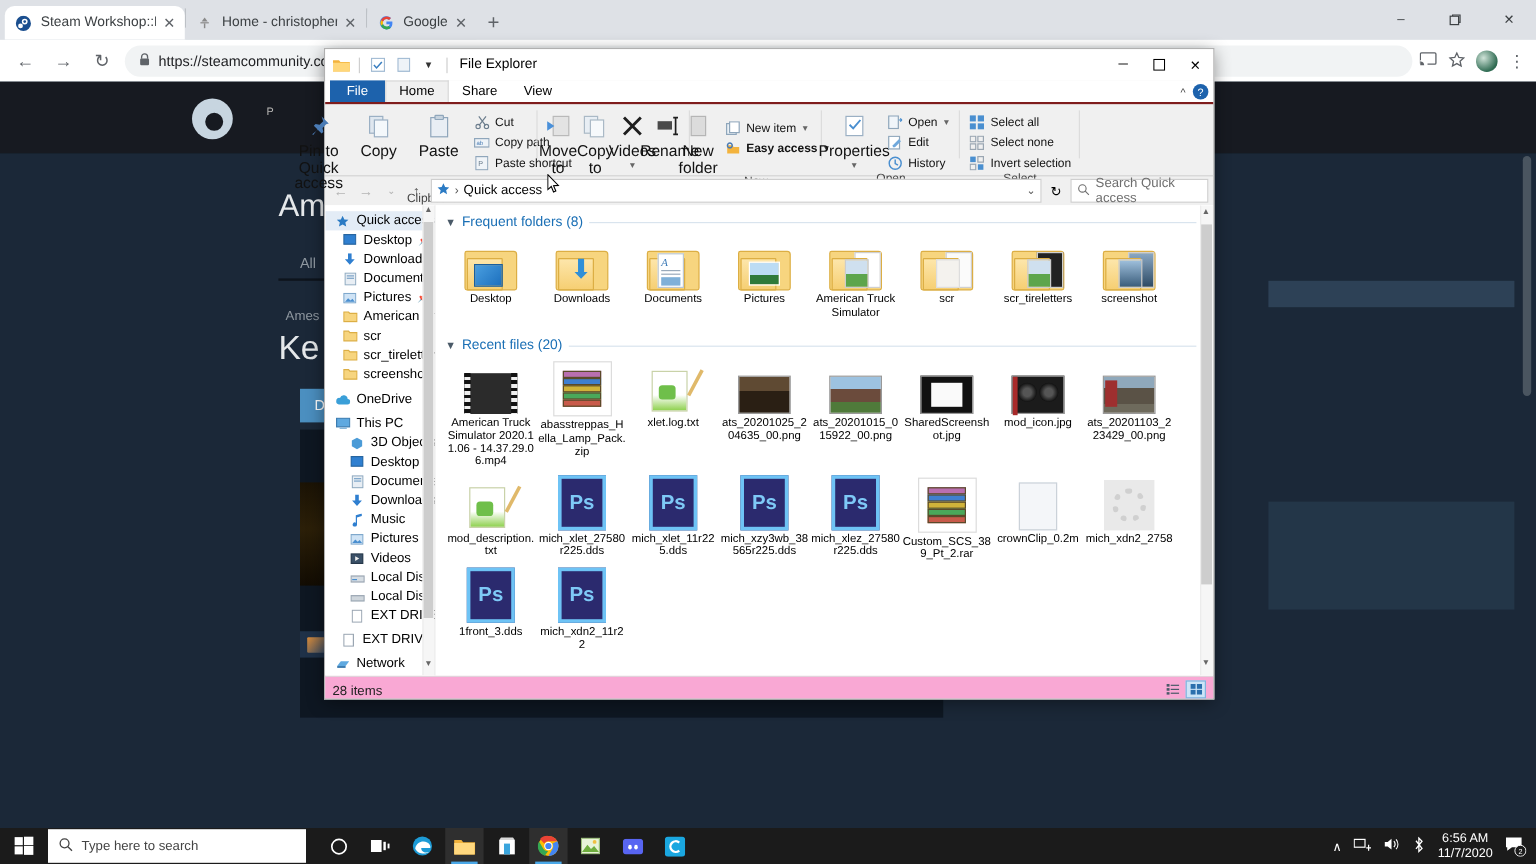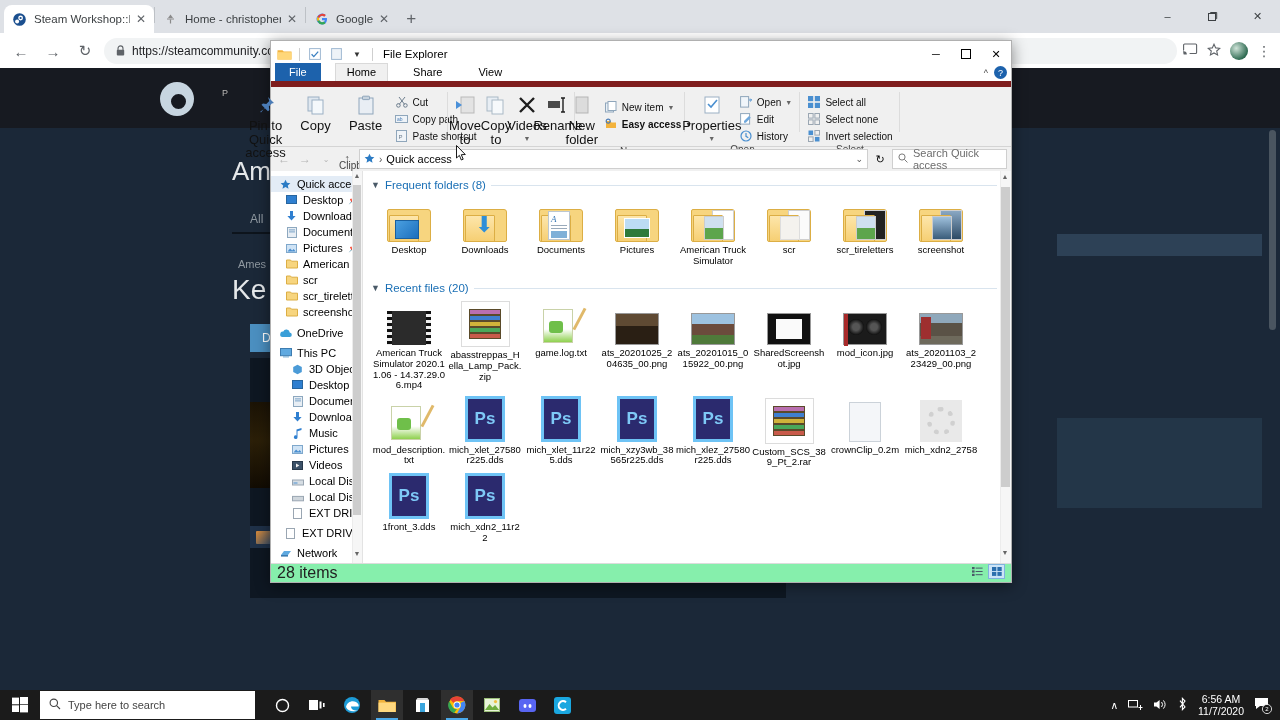--- a/index.html
+++ b/index.html
@@ -85,21 +85,21 @@
   }
   .ex-titlebar { height:26px; background:#fff; display:flex; align-items:center; padding:0 4px; position:relative; }
   .qat { display:flex; align-items:center; gap:3px; }
   .qat-ico { width:18px; height:18px; display:flex; align-items:center; justify-content:center; }
   .qat-sep { width:1px; height:13px; background:#cfcfcf; margin:0 3px; }
   .ex-title { margin-left:7px; font-size:11.5px; color:#000; }
   .ex-wc { position:absolute; right:0; top:0; display:flex; }
   .ex-wcb { width:30px; height:26px; display:flex; align-items:center; justify-content:center; font-size:11px; color:#000; }
 
   .ribbon-tabs { height:20px; background:#fff; display:flex; align-items:flex-end; padding-left:4px; position:relative;
-                 border-bottom:6px solid #7f1d1d;gap:14px; }
+                 border-bottom:2px solid #7f1d1d; }
   .rtab { padding:2px 11px 3px; font-size:11px; color:#000; }
   .rtab.file { background:#1d62ac; color:#fff; padding:3px 14px; }
   .rtab.active { background:#f0f0f0; border:1px solid #d9d9d9; border-bottom:none; }
   .ribbon-right { position:absolute; right:4px; bottom:2px; display:flex; align-items:center; gap:6px; }
   .help-circ { width:13px; height:13px; border-radius:50%; background:#1d62ac; color:#fff; font-size:9px;
                display:flex; align-items:center; justify-content:center; }
 
   .ribbon { height:60px; background:#f0f0f0; border-bottom:1px solid #d4d4d4; display:flex; padding:2px 0 0 2px; position:relative; }
   .rgroup { display:flex; flex-direction:column; align-items:center; height:100%; position:relative; }
   .rgroup-inner { display:flex; flex:1; align-items:flex-start; padding:2px 6px 0; gap:2px; }
@@ -163,22 +163,22 @@
   .zipico i { position:absolute; left:0; width:32px; height:6px; display:block; border:1px solid #5a4a2a; }
   .vidico { width:44px; height:34px; background:#2b2b2b; position:relative; }
   .vidico::before, .vidico::after { content:""; position:absolute; top:0; bottom:0; width:5px; background:#111;
     background-image:repeating-linear-gradient(180deg,#111 0 3px,#eee 3px 6px); }
   .vidico::before{ left:0; } .vidico::after{ right:0; }
   .photo { width:44px; height:32px; border:1px solid #999; }
 
   .ex-scroll { position:absolute; right:0; top:0; width:11px; bottom:0; background:#f6f6f6; border-left:1px solid #ececec; }
   .ex-thumb { position:absolute; right:1px; top:16px; width:9px; height:300px; background:#cdcdcd; }
 
-  .statusbar { height:19px; background:#86efac; border-top:1px solid #dcdcdc; display:flex; align-items:flex-start;
-               padding:0 6px; font-size:16px; color:#222; }
+  .statusbar { height:19px; background:#f9a8d4; border-top:1px solid #dcdcdc; display:flex; align-items:flex-end;
+               padding:0 6px; font-size:11px; color:#222; }
   .status-views { margin-left:auto; display:flex; gap:2px; }
   .vbtn { width:17px; height:15px; display:flex; align-items:center; justify-content:center; font-size:10px; color:#4a5a68; }
   .vbtn.active { background:#cce4f7; border:1px solid #7fb3de; }
 
   .cursor { position:absolute; left:456px; top:145px; width:11px; height:16px; z-index:60; }
 
   
   #taskbar { position:absolute; left:0; bottom:0; width:1280px; height:30px; background:#1b1b1b;
              display:flex; align-items:center; z-index:70; }
   .start { width:40px; height:30px; display:flex; align-items:center; justify-content:center; }
@@ -1003,21 +1003,21 @@
           <span class="tlbl">abasstreppas_Hella_Lamp_Pack.zip</span>
         </div>
         <div class="tile">
           <span class="ticon">
             <span style="position:relative;width:40px;height:40px;display:block">
               <span style="position:absolute;left:2px;top:4px;width:30px;height:34px;background:linear-gradient(180deg,#fff 60%,#8fd14f 100%);border:1px solid #c9d2a8"></span>
               <span style="position:absolute;left:8px;top:16px;width:14px;height:12px;background:#6fbf4a;border-radius:3px"></span>
               <span style="position:absolute;right:0;top:2px;width:3px;height:24px;background:#e0b96a;transform:rotate(28deg)"></span>
             </span>
           </span>
-          <span class="tlbl">game.log.txt</span>
+          <span class="tlbl">xlet.log.txt</span>
         </div>
         <div class="tile">
           <span class="ticon">
             <span class="photo" style="background:linear-gradient(180deg,#5f4a33 0 40%,#2a1f14 40% 100%)"></span>
           </span>
           <span class="tlbl">ats_20201025_204635_00.png</span>
         </div>
         <div class="tile">
           <span class="ticon">
             <span class="photo" style="background:linear-gradient(180deg,#9dc2e0 0 35%,#6b4b3c 35% 70%,#4f7a3a 70% 100%)"></span>

